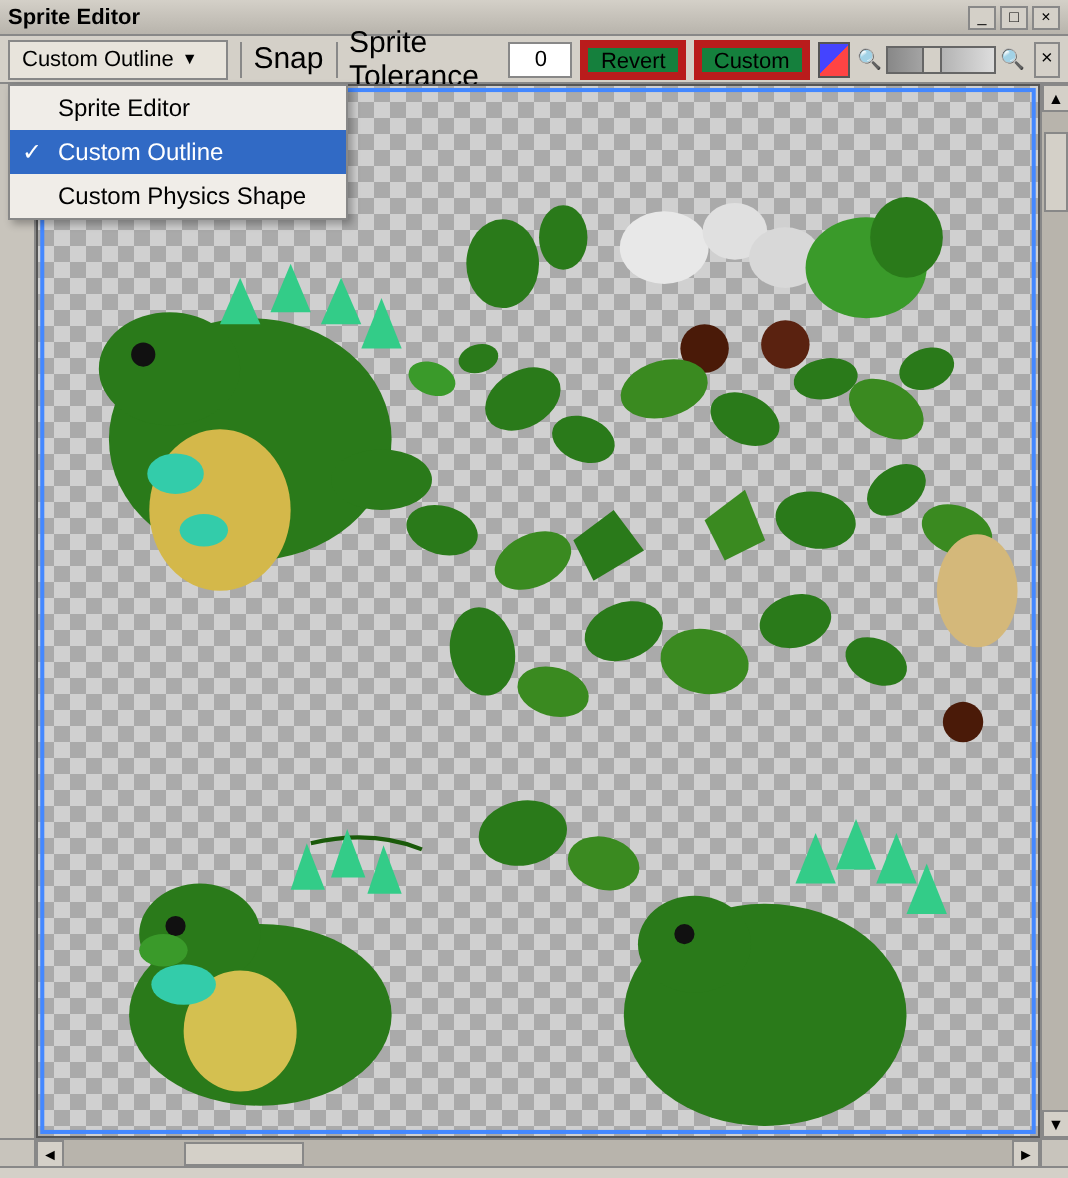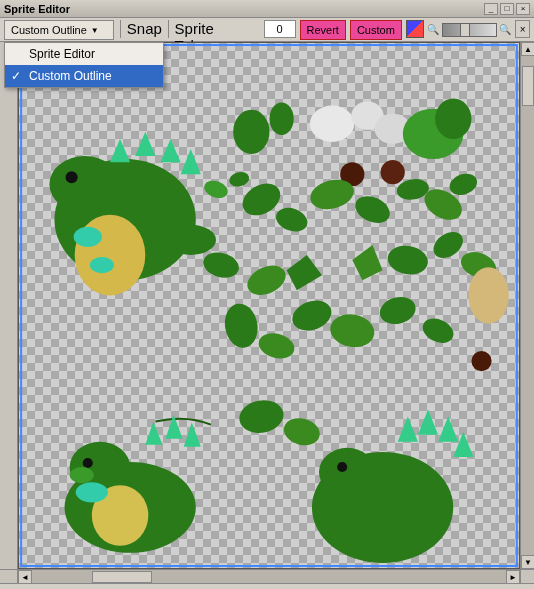--- a/index.html
+++ b/index.html
@@ -41,20 +41,21 @@
       align-items: center;
       justify-content: center;
       cursor: pointer;
     }
 
     
     .toolbar {
       background: #d4d0c8;
       height: 24px;
       display: flex;
+      align-items: center;
       padding: 2px 4px;
       gap: 4px;
       border-bottom: 1px solid #888;
       position: relative;
     }
 
     .dropdown-btn {
       background: #e8e4dc;
       border: 1px solid #888;
       padding: 2px 6px;
@@ -86,22 +87,22 @@
     .number-input {
       width: 32px;
       height: 18px;
       border: 1px solid #888;
       background: #fff;
       font-size: 11px;
       text-align: center;
     }
 
     .toolbar-btn {
-      background: #ec4899;
-      border: 1px solid #b91c1c;
+      background: #15803d;
+      border: 4px solid #b91c1c;
       padding: 1px 6px;
       font-size: 11px;
       cursor: pointer;
       height: 20px;
     }
 
     .color-swatch {
       width: 22px;
       height: 18px;
       border: 1px solid #555;
@@ -326,20 +327,21 @@
   <div class="slider-container">
     <span class="slider-icon">🔍</span>
     <input type="range" class="slider" min="0" max="100" value="40" style="">
     <span class="slider-icon">🔍</span>
   </div>
   <div class="toolbar-x-btn">×</div>
 
   <div class="dropdown-menu">
     <div class="menu-item">Sprite Editor</div>
     <div class="menu-item checked highlighted">Custom Outline</div>
+    <div class="menu-item">Custom Physics Shape</div>
   </div>
 </div>
 
 <div class="canvas-area">
 
   <div class="left-toolbar">
   </div>
 
   <div class="canvas-container">
     <div class="checkerboard">

